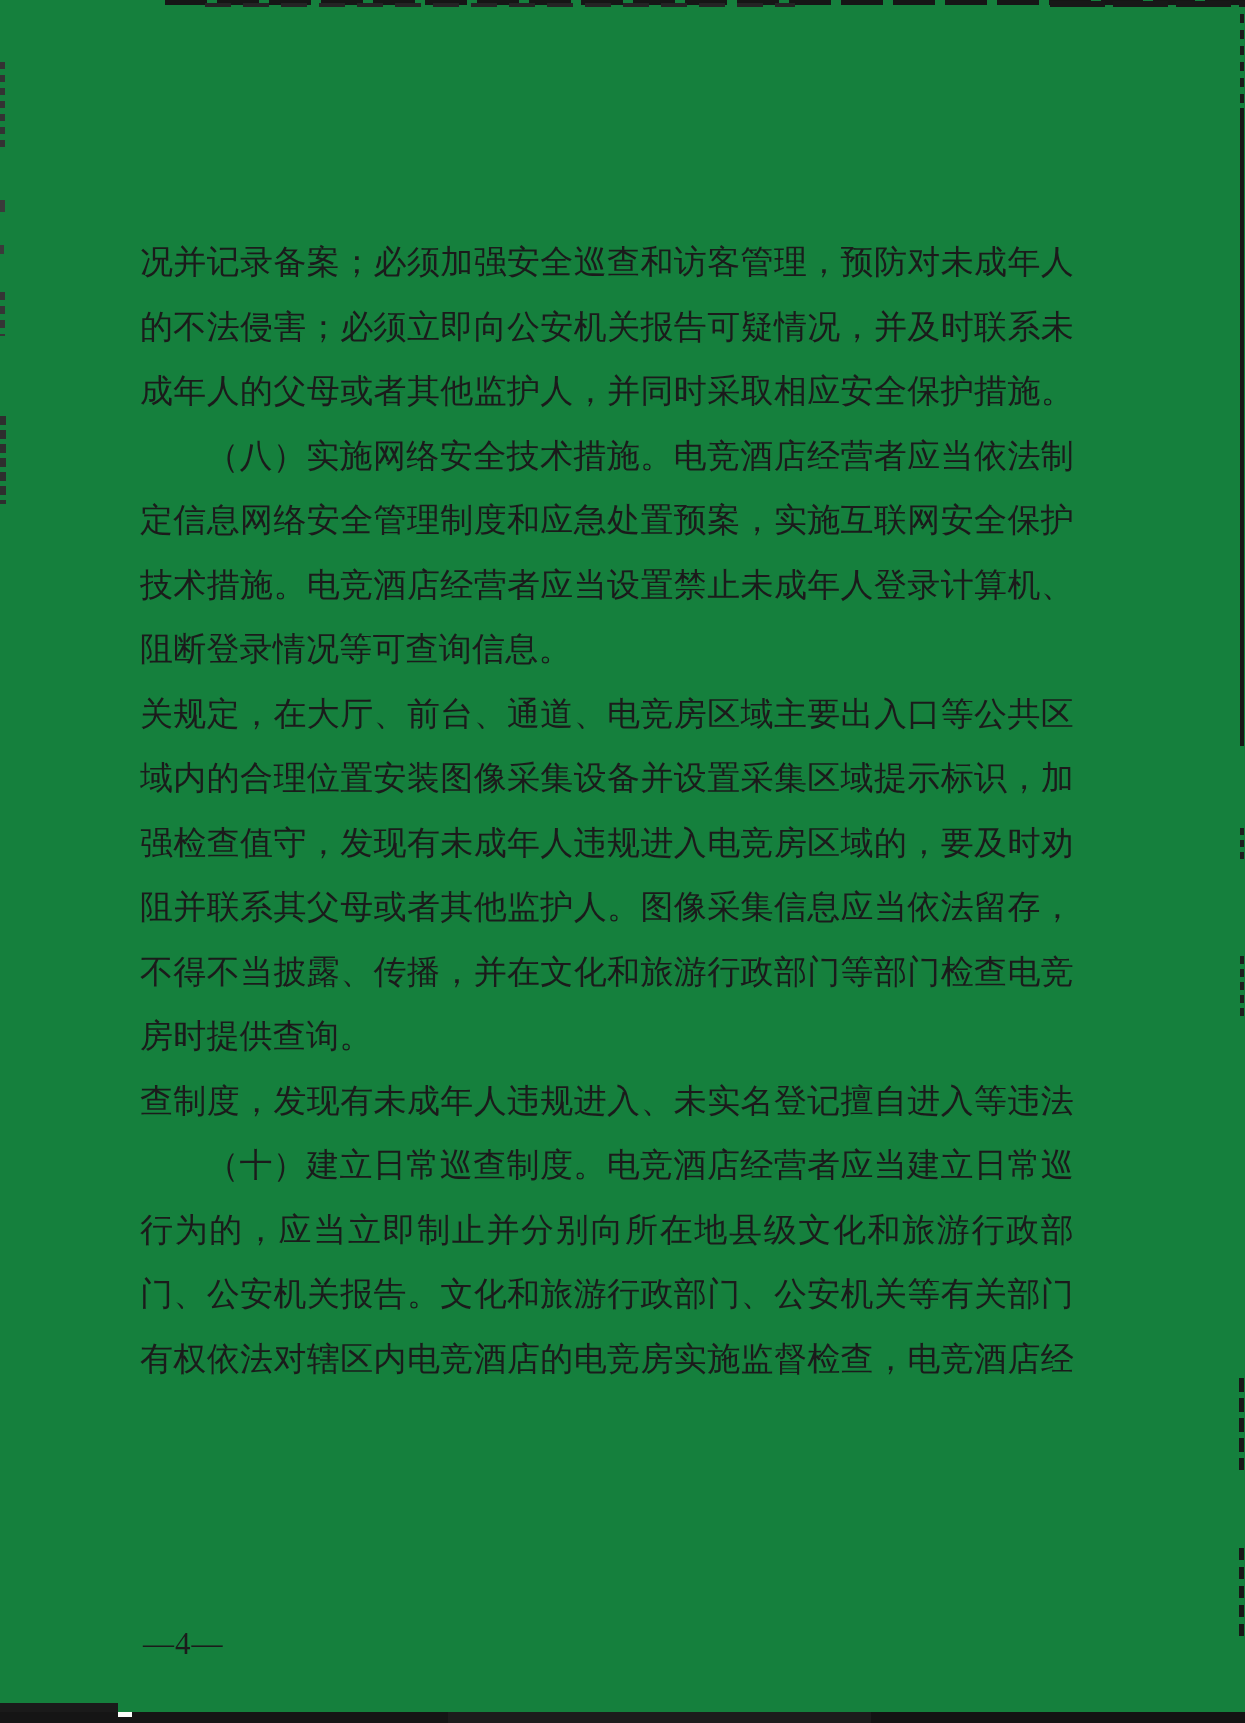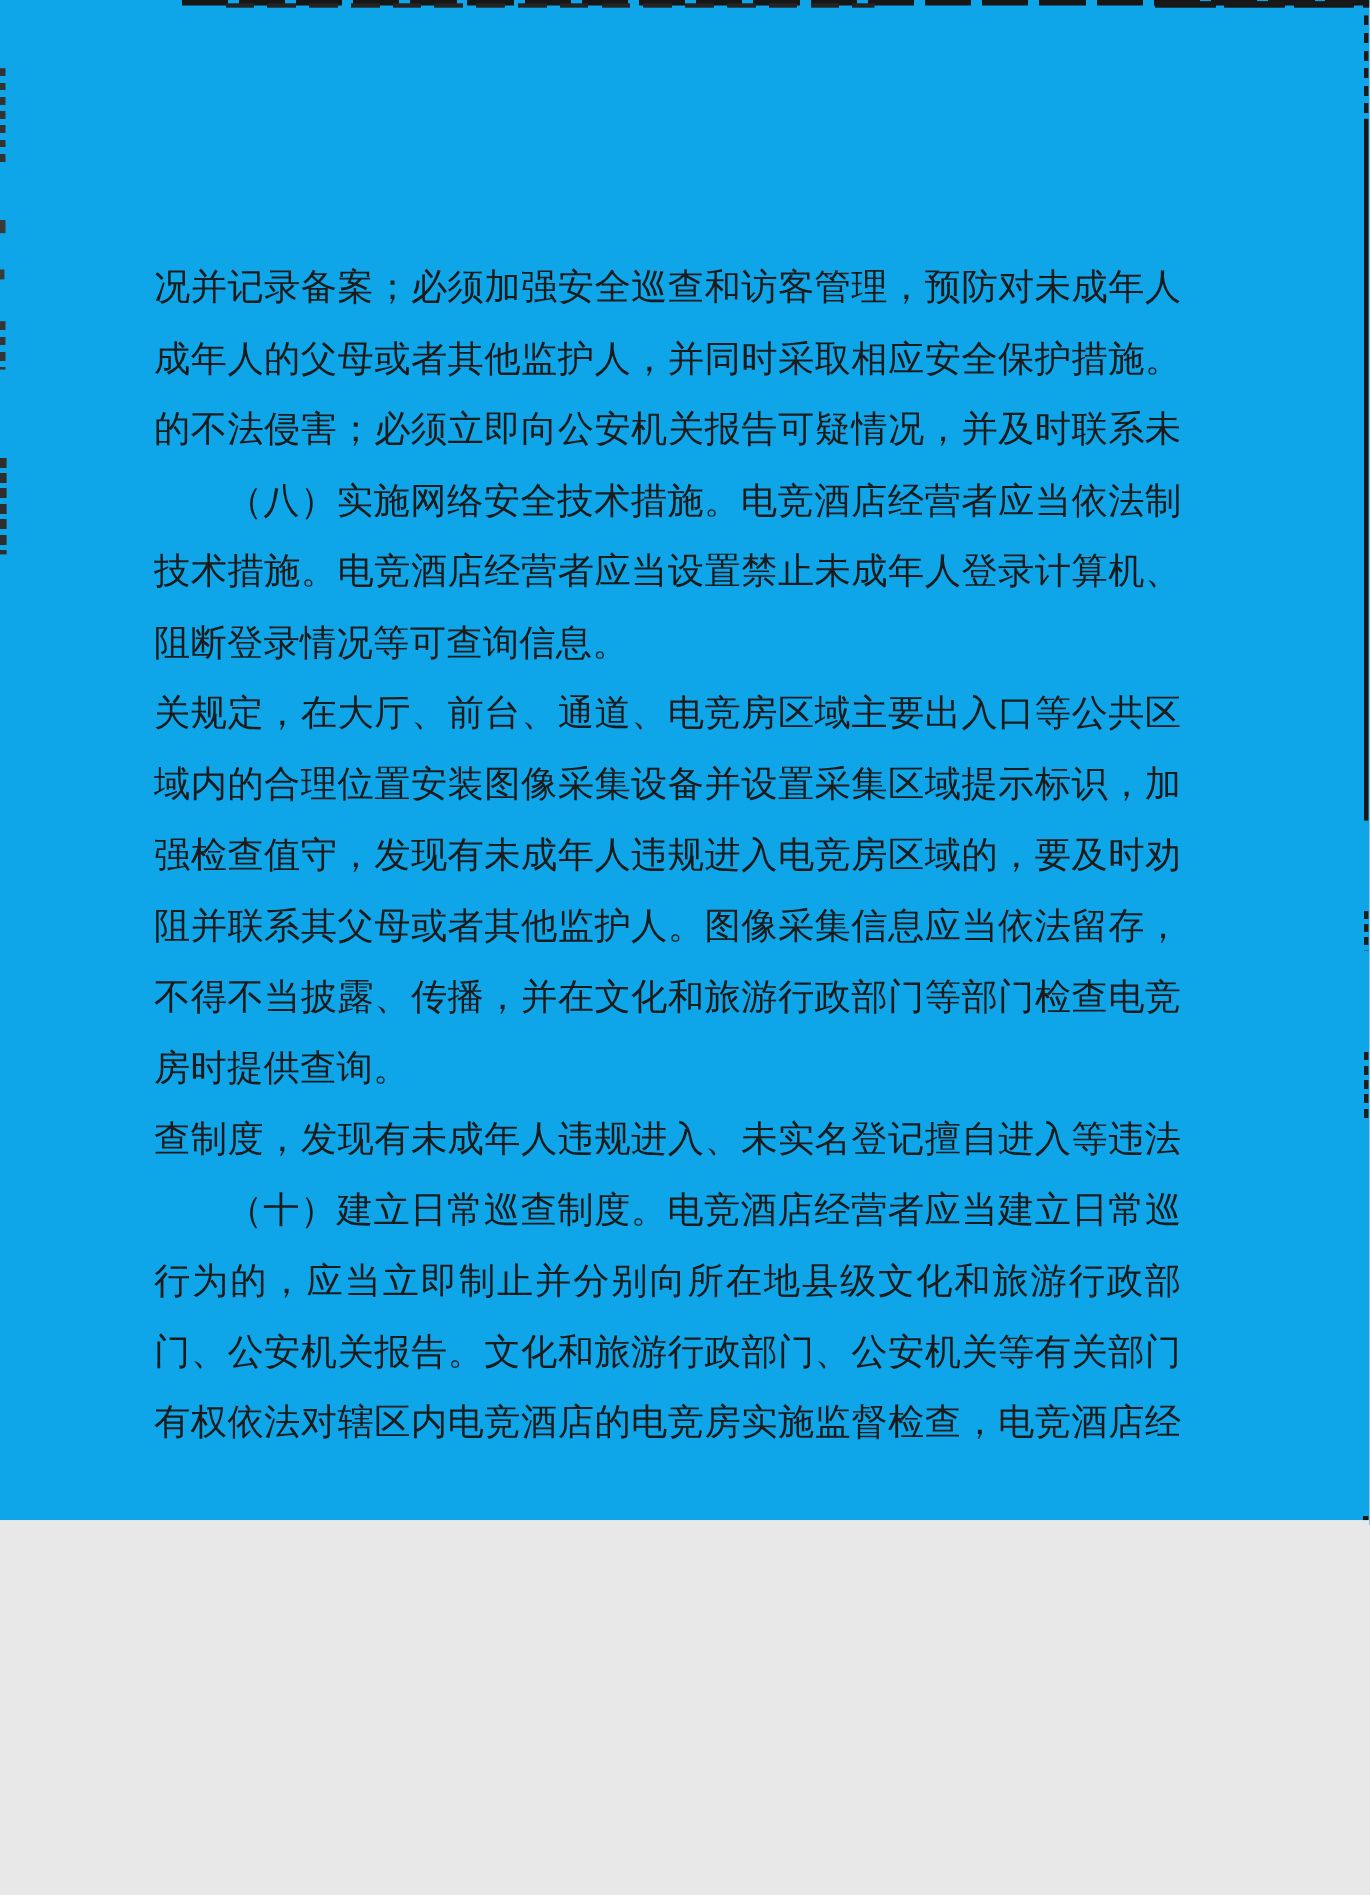--- a/index.html
+++ b/index.html
@@ -3,22 +3,22 @@
 <meta charset="utf-8">
 <style>
   html, body {
     margin: 0;
     padding: 0;
     background: #e8e8e8;
   }
   .page {
     position: relative;
     width: 1245px;
-    height: 1382px;
-    background: #0ea5e9;
+    height: 1723px;
+    background: #15803d;
     overflow: hidden;
     font-family: "Liberation Serif", "DejaVu Serif", serif;
   }
   .text-block {
     position: absolute;
     left: 140px;
     top: 230px;
     width: 934px;
     font-size: 33px;
     line-height: 64.5px;
@@ -129,23 +129,24 @@
   <div class="art art-left-2"></div>
   <div class="art art-left-3"></div>
   <div class="art art-left-4"></div>
   <div class="art art-left-5"></div>
   <div class="art art-bottom-blob"></div>
   <div class="art art-bottom-band"></div>
   <div class="art art-bottom-band-notch"></div>
 
   <div class="text-block">
     <div class="line">况并记录备案；必须加强安全巡查和访客管理，预防对未成年人</div>
+    <div class="line">的不法侵害；必须立即向公安机关报告可疑情况，并及时联系未</div>
     <div class="line">成年人的父母或者其他监护人，并同时采取相应安全保护措施。</div>
-    <div class="line">的不法侵害；必须立即向公安机关报告可疑情况，并及时联系未</div>
     <div class="line indent">（八）实施网络安全技术措施。电竞酒店经营者应当依法制</div>
+    <div class="line">定信息网络安全管理制度和应急处置预案，实施互联网安全保护</div>
     <div class="line">技术措施。电竞酒店经营者应当设置禁止未成年人登录计算机、</div>
     <div class="line short">阻断登录情况等可查询信息。</div>
     <div class="line">关规定，在大厅、前台、通道、电竞房区域主要出入口等公共区</div>
     <div class="line">域内的合理位置安装图像采集设备并设置采集区域提示标识，加</div>
     <div class="line">强检查值守，发现有未成年人违规进入电竞房区域的，要及时劝</div>
     <div class="line">阻并联系其父母或者其他监护人。图像采集信息应当依法留存，</div>
     <div class="line">不得不当披露、传播，并在文化和旅游行政部门等部门检查电竞</div>
     <div class="line short">房时提供查询。</div>
     <div class="line">查制度，发现有未成年人违规进入、未实名登记擅自进入等违法</div>
     <div class="line indent">（十）建立日常巡查制度。电竞酒店经营者应当建立日常巡</div>

